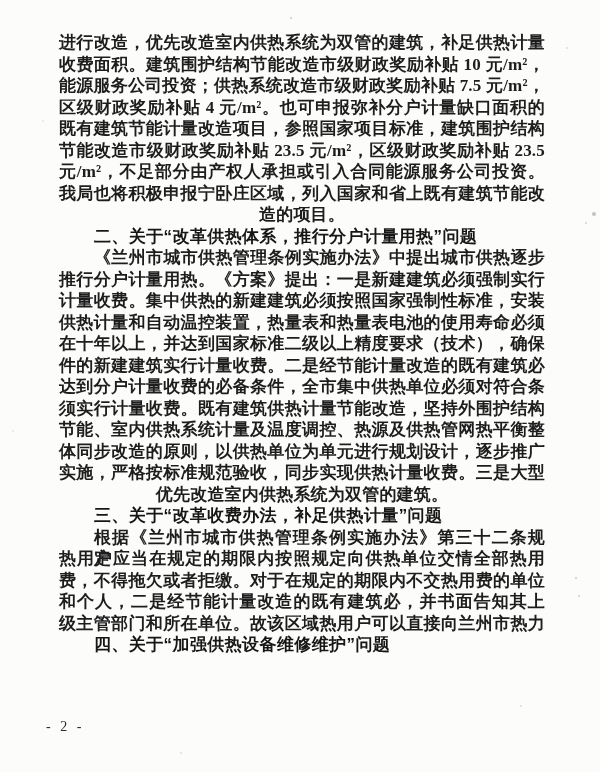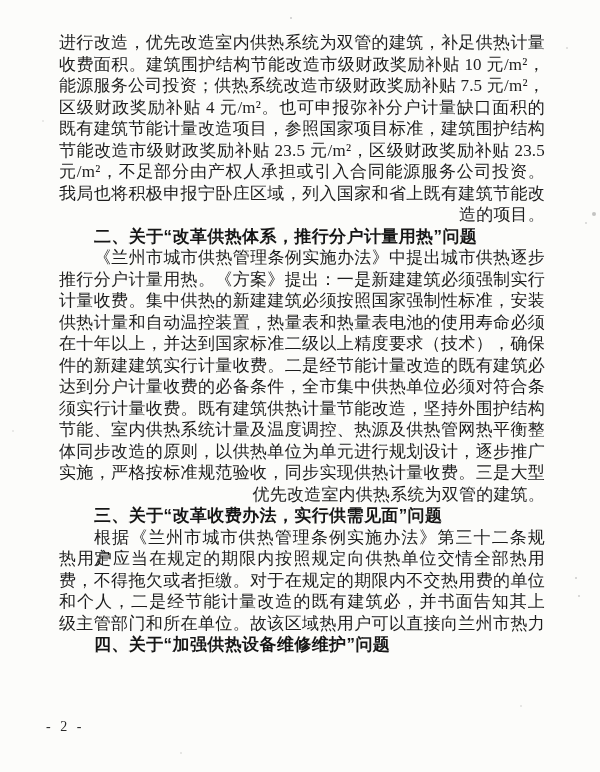--- a/index.html
+++ b/index.html
@@ -41,32 +41,33 @@
     top: 32px;
     width: 486px;
   }
   .line {
     font-size: 17px;
     line-height: 21.5px;
     height: 21.5px;
     letter-spacing: 0.2px;
     white-space: normal;
     overflow: visible;
+    font-weight: bold;
   }
   .line.body {
     text-align: justify;
     text-align-last: justify;
   }
   .line.body-first {
     padding-left: 35px;
     text-align: justify;
     text-align-last: justify;
   }
   .line.body-end {
-    text-align: right;
+    text-align: center;
   }
   .line.heading {
     padding-left: 35px;
     font-weight: 700;
     font-family: Liberation Sans, sans-serif;
     letter-spacing: 0.4px;
     color: #161616;
   }
   .page-number {
     position: absolute;
@@ -98,21 +99,21 @@
       <div class="line body">计量收费。集中供热的新建建筑必须按照国家强制性标准，安装</div>
       <div class="line body">供热计量和自动温控装置，热量表和热量表电池的使用寿命必须</div>
       <div class="line body">在十年以上，并达到国家标准二级以上精度要求（技术），确保</div>
       <div class="line body">件的新建建筑实行计量收费。二是经节能计量改造的既有建筑必</div>
       <div class="line body">达到分户计量收费的必备条件，全市集中供热单位必须对符合条</div>
       <div class="line body">须实行计量收费。既有建筑供热计量节能改造，坚持外围护结构</div>
       <div class="line body">节能、室内供热系统计量及温度调控、热源及供热管网热平衡整</div>
       <div class="line body">体同步改造的原则，以供热单位为单元进行规划设计，逐步推广</div>
       <div class="line body">实施，严格按标准规范验收，同步实现供热计量收费。三是大型</div>
       <div class="line body-end">优先改造室内供热系统为双管的建筑。</div>
-      <div class="line heading">三、关于“改革收费办法，实行供需见面”问题</div>
+      <div class="line heading">三、关于“改革收费办法，补足供热计量”问题</div>
       <div class="line body-first">根据《兰州市城市供热管理条例实施办法》第三十二条规定，</div>
       <div class="line body">热用户应当在规定的期限内按照规定向供热单位交情全部热用</div>
       <div class="line body">费，不得拖欠或者拒缴。对于在规定的期限内不交热用费的单位</div>
       <div class="line body">和个人，二是经节能计量改造的既有建筑必，并书面告知其上</div>
       <div class="line body">级主管部门和所在单位。故该区域热用户可以直接向兰州市热力</div>
       <div class="line heading">四、关于“加强供热设备维修维护”问题</div>
     </div>
   <div class="page-number">- 2 -</div>
 </div>
 

